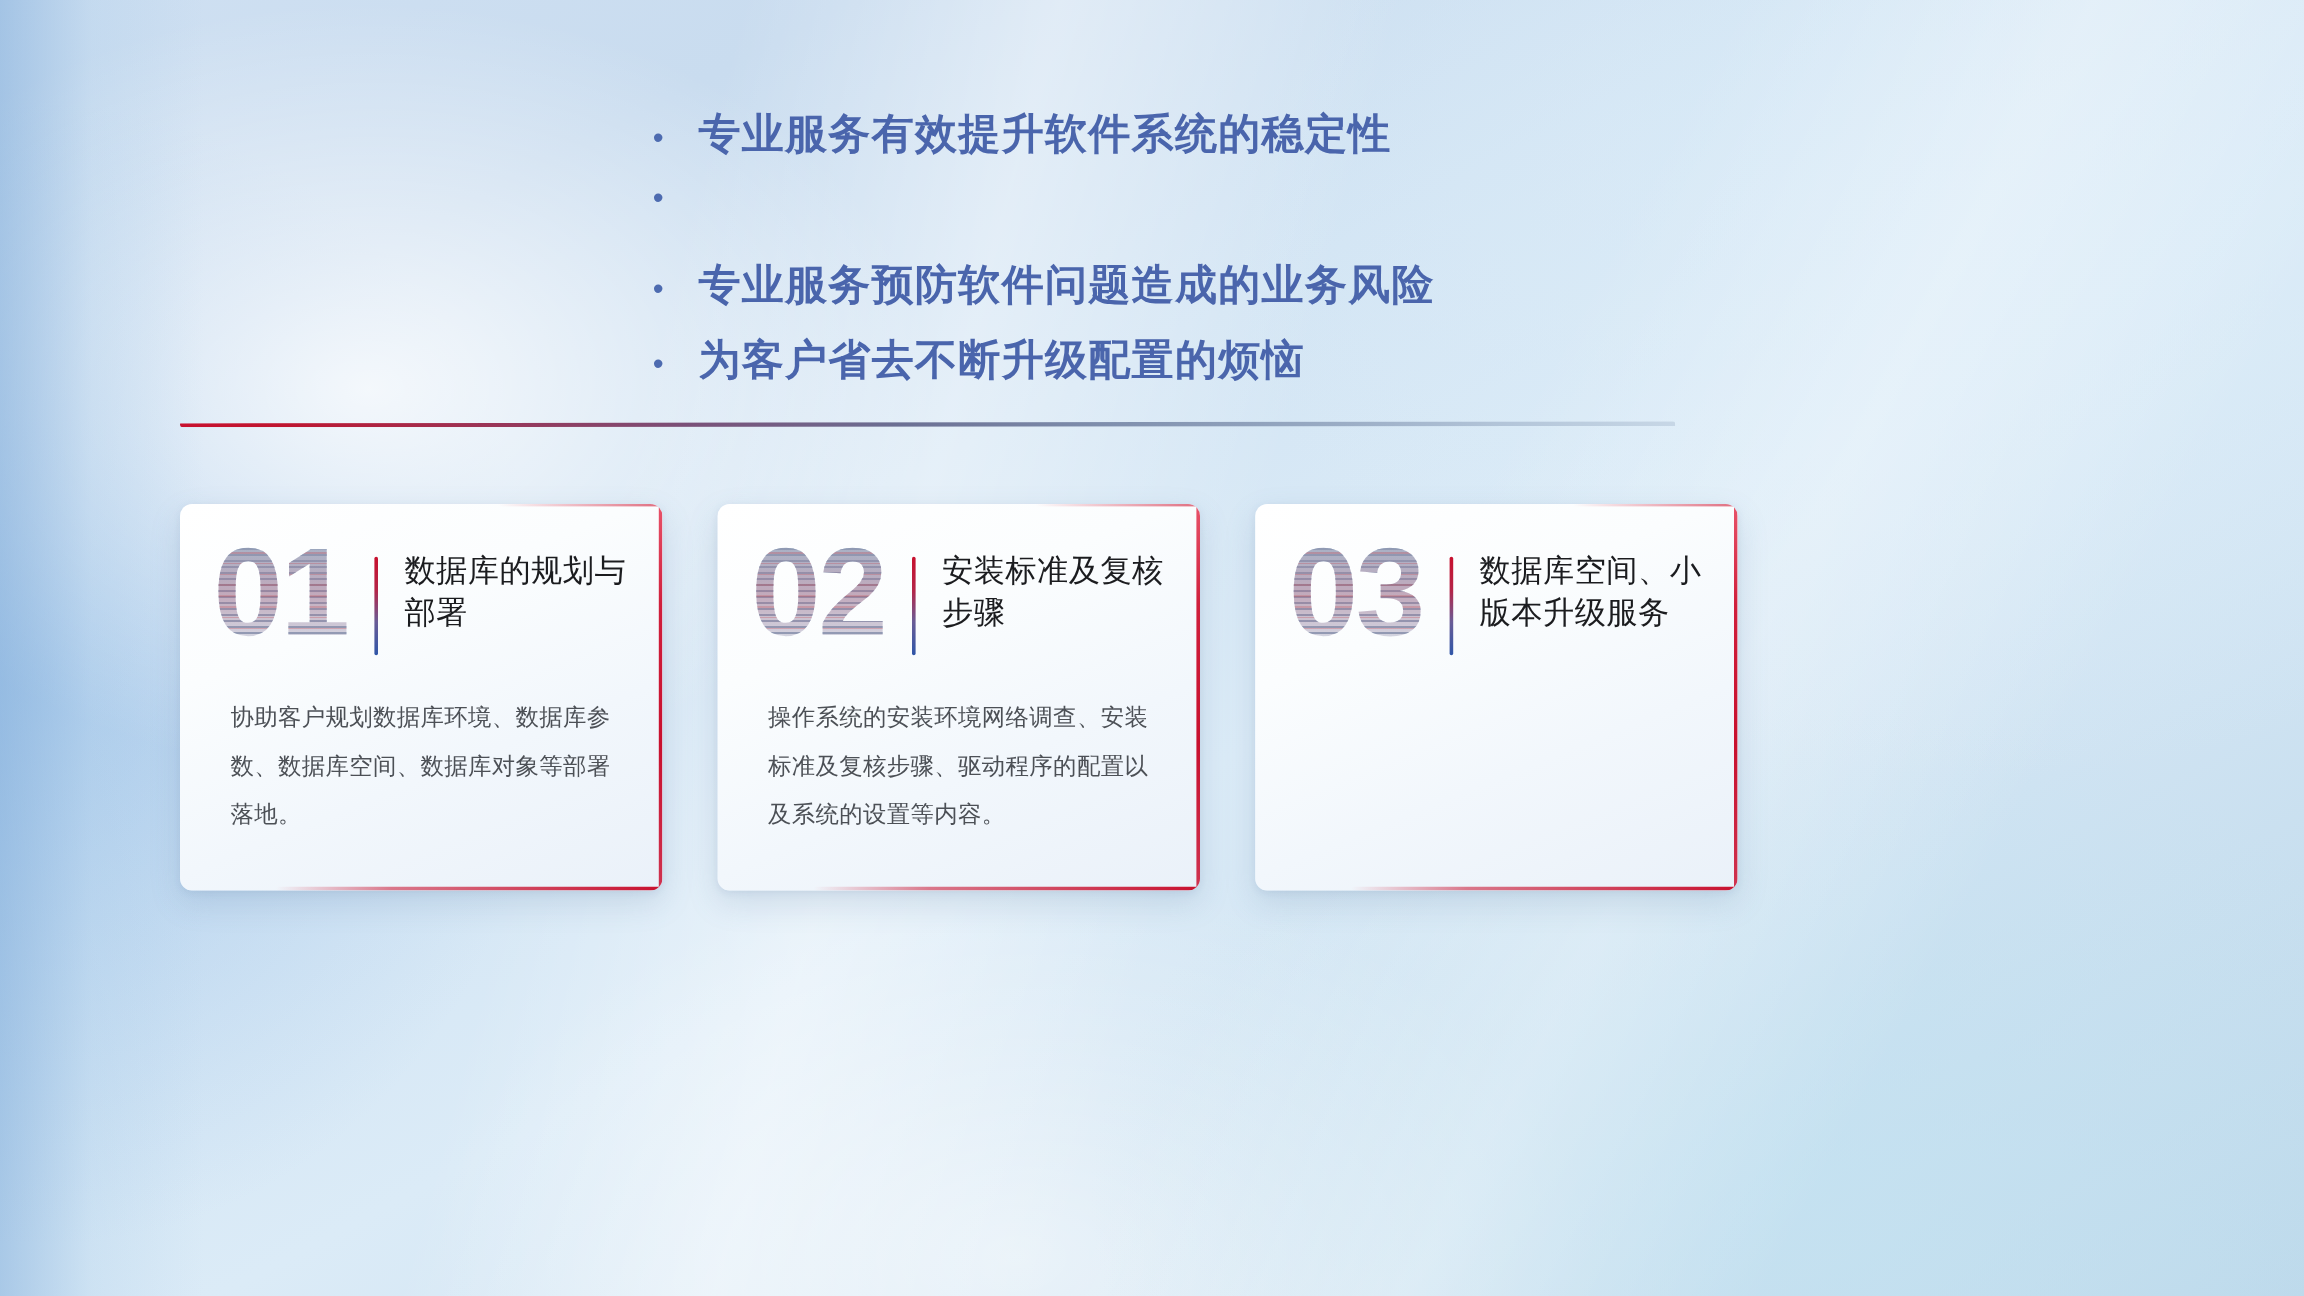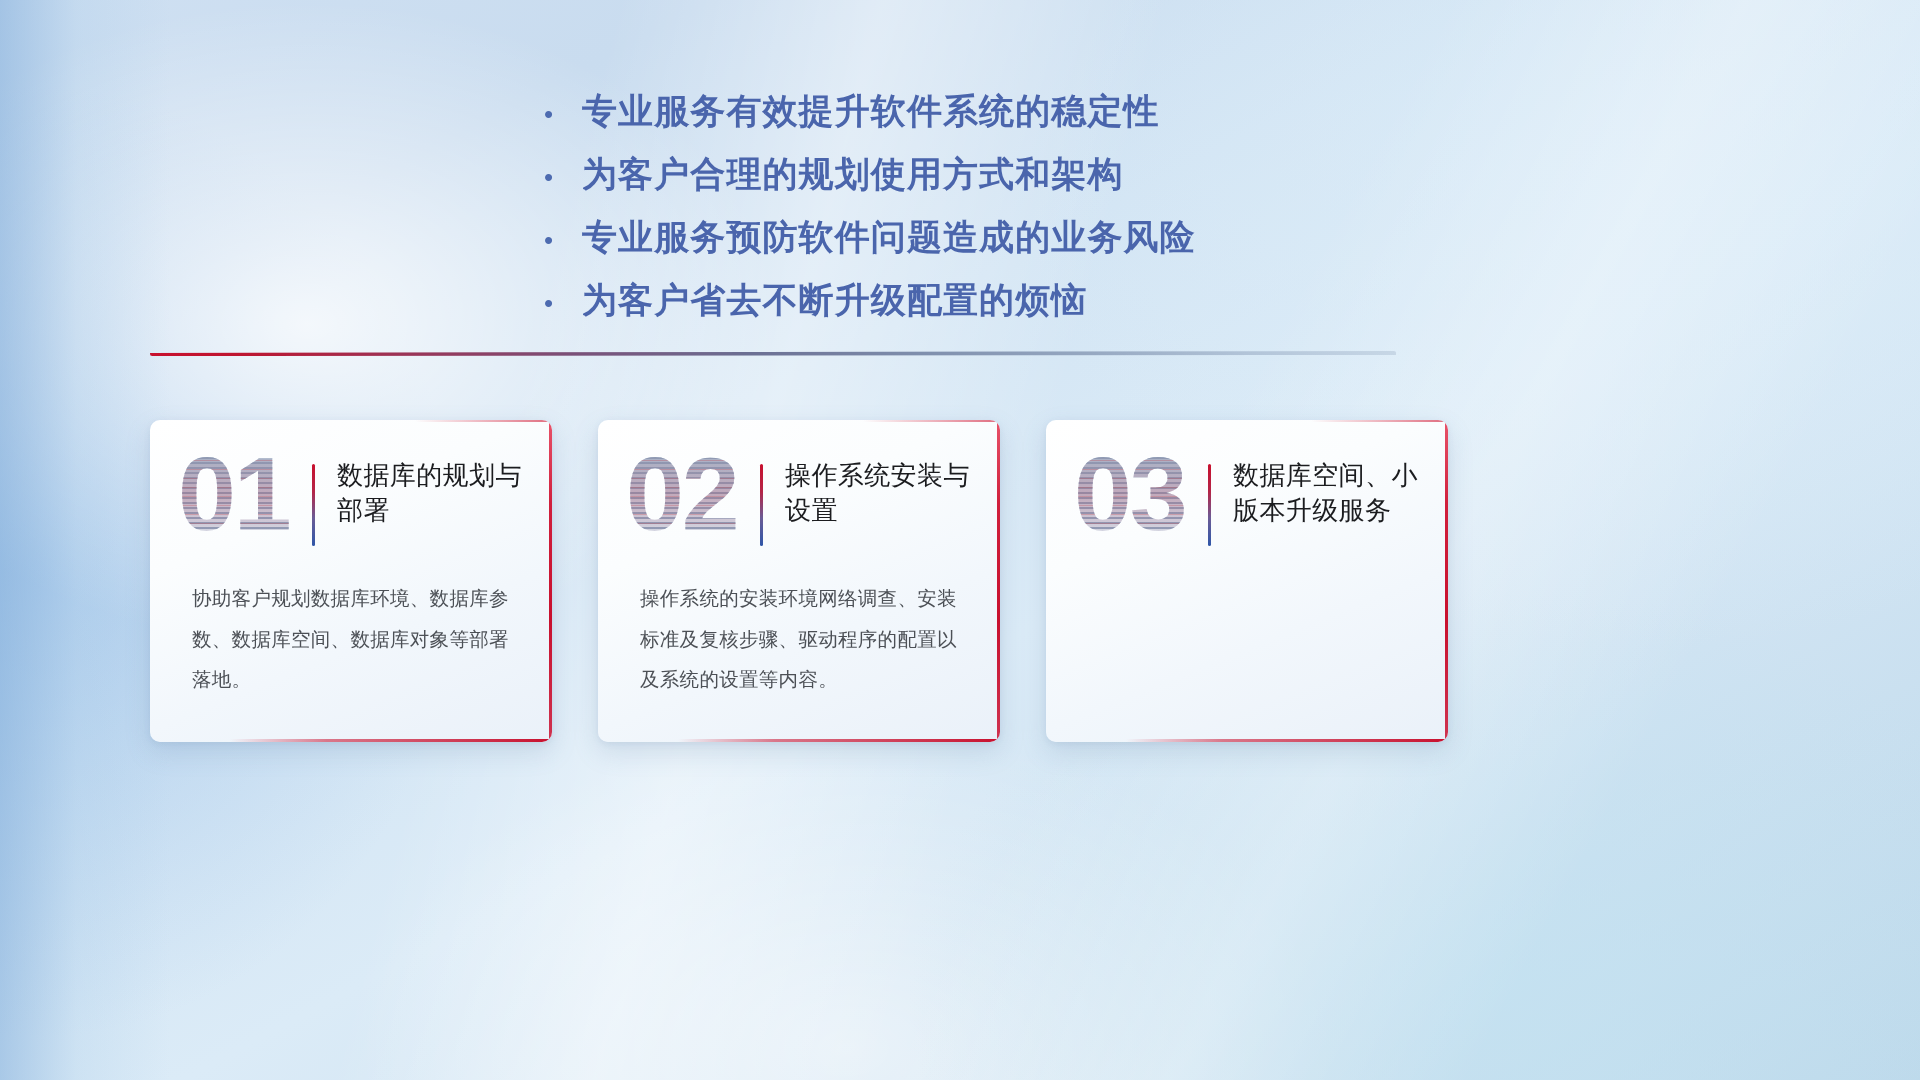--- a/index.html
+++ b/index.html
@@ -199,21 +199,20 @@
 
   <div class="bullets">
 
     <div class="bullet-row">
       <span class="bullet-dot">•</span>
       <span class="bullet-text">专业服务有效提升软件系统的稳定性</span>
     </div>
 
     <div class="bullet-row">
       <span class="bullet-dot">•</span>
-      <span class="bullet-text">为客户合理的规划使用方式和架构</span>
     </div>
 
     <div class="bullet-row">
       <span class="bullet-dot">•</span>
       <span class="bullet-text">专业服务预防软件问题造成的业务风险</span>
     </div>
 
     <div class="bullet-row">
       <span class="bullet-dot">•</span>
       <span class="bullet-text">为客户省去不断升级配置的烦恼</span>
@@ -245,21 +244,21 @@
     <div class="card">
       <div class="edge-t"></div>
       <div class="edge-r"></div>
       <div class="edge-b"></div>
       <div class="card-head">
         <div class="card-num">
           <span class="glyph">02</span>
           <span class="glyph tint">02</span>
         </div>
         <div class="card-rule"></div>
-        <div class="card-title">操作系统安装与设置</div>
+        <div class="card-title">安装标准及复核步骤</div>
       </div>
       <div class="card-body">操作系统的安装环境网络调查、安装标准及复核步骤、驱动程序的配置以及系统的设置等内容。</div>
     </div>
 
     <div class="card">
       <div class="edge-t"></div>
       <div class="edge-r"></div>
       <div class="edge-b"></div>
       <div class="card-head">
         <div class="card-num">

